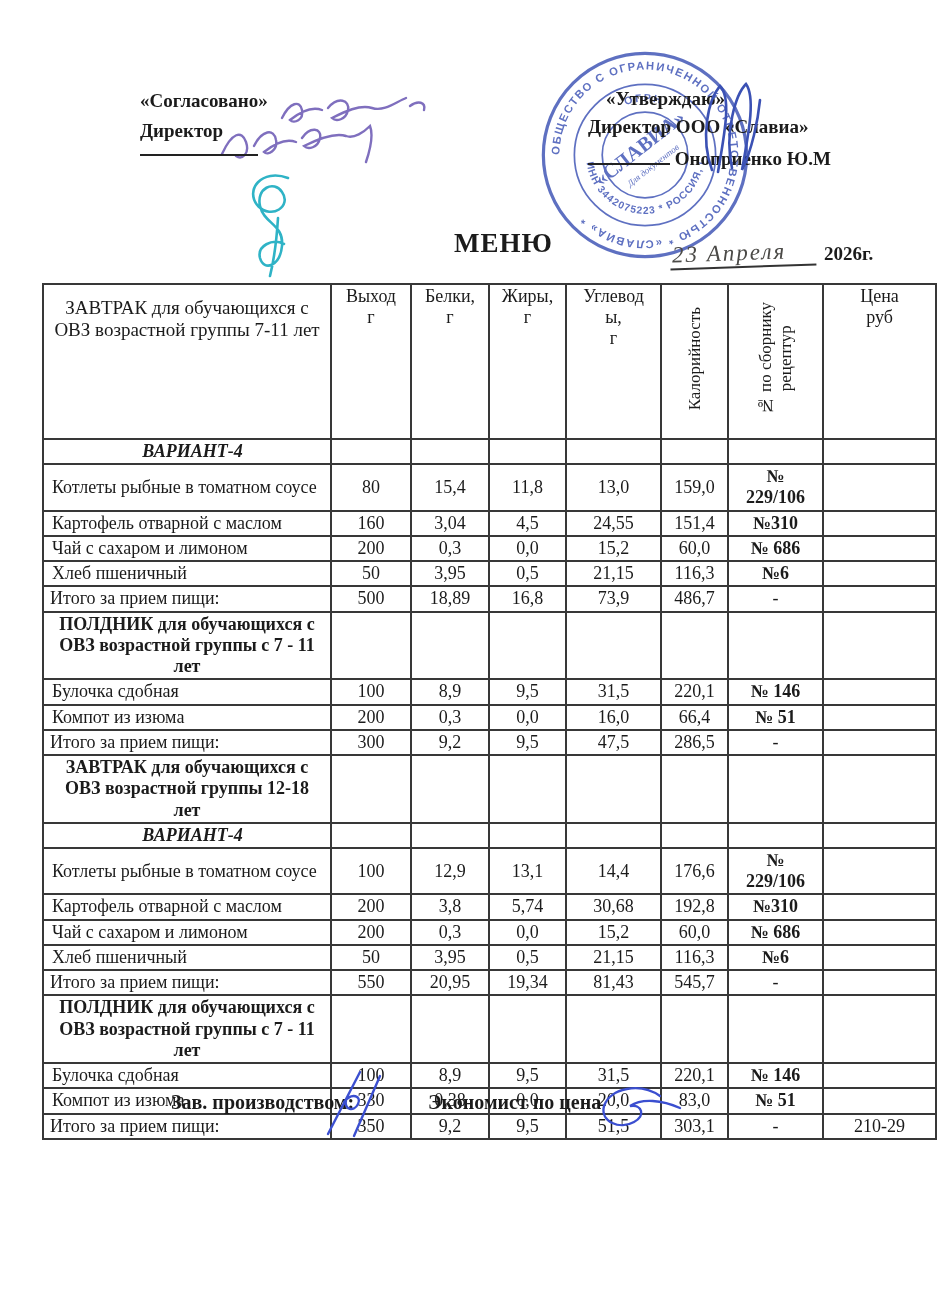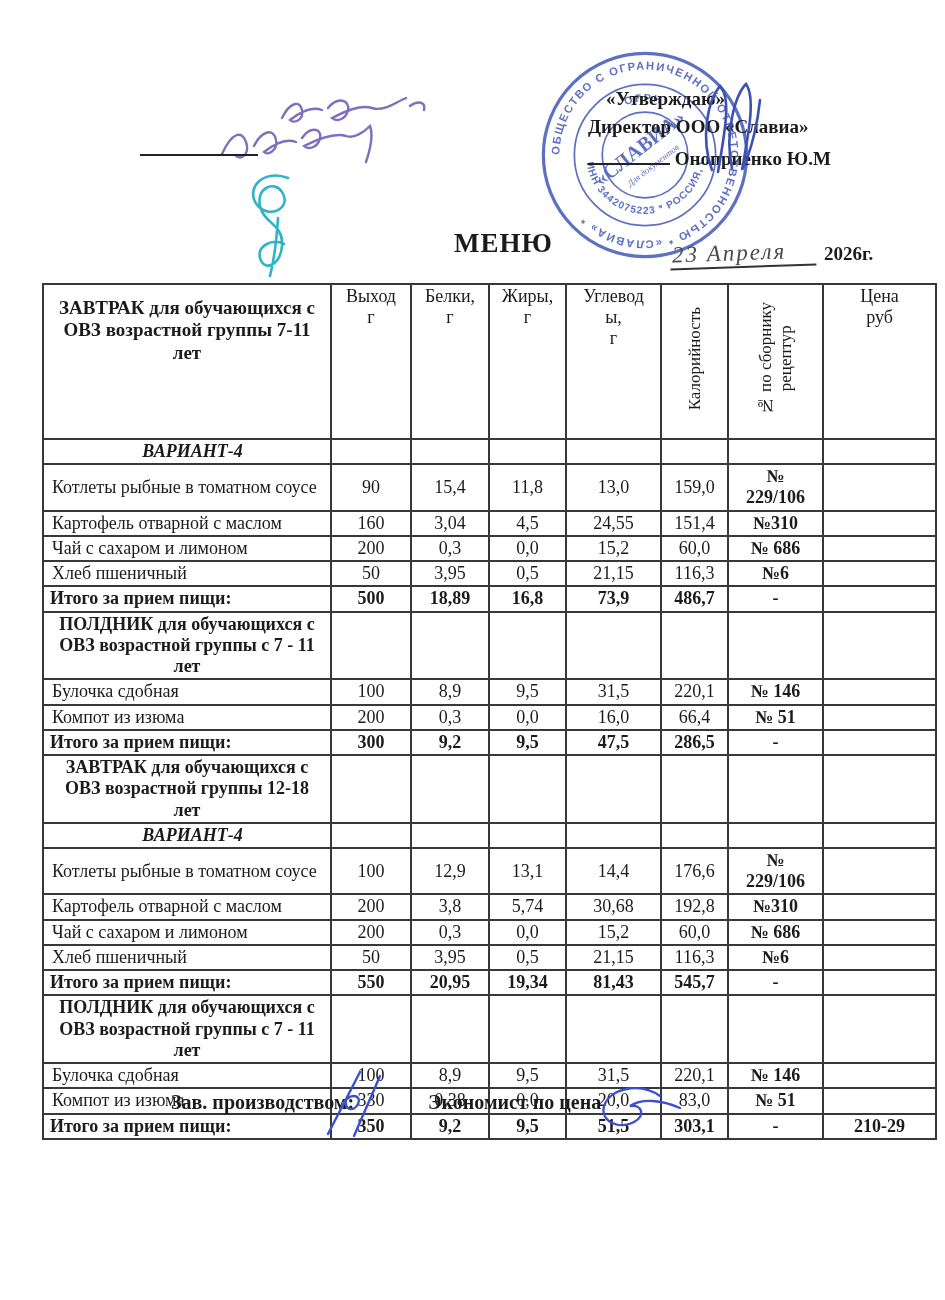--- a/index.html
+++ b/index.html
@@ -29,45 +29,49 @@
   .hand-date { display:inline-block; min-width:138px; border-bottom:2px solid #333;
                font-style:italic; color:#4b4a47; font-size:23px; transform:rotate(-2deg);
                padding:0 6px 0 2px; font-weight:normal; letter-spacing:2px; }
   .year { margin-left:8px; }
 
   
   table.menu { position:absolute; left:42px; top:283px; width:893px; border-collapse:collapse; table-layout:fixed; }
   table.menu th, table.menu td { border:2px solid #383838; padding:1px 6px; font-size:18px; line-height:1.18;
     overflow:hidden; }
   thead th { vertical-align:top; font-weight:normal; text-align:center; white-space:pre-line; height:140px; }
-  thead th.h-name { font-weight:bold; font-size:19px; padding-top:12px;margin-left:32px; }
+  thead th.h-name { font-weight:normal; font-size:19px; padding-top:12px;margin-left:32px; }
   thead th.h-rot { vertical-align:middle; }
   .rot { display:inline-block; writing-mode:vertical-rl; transform:rotate(180deg);
          white-space:pre-line; font-size:17px; line-height:1.15; }
   td.c0 { text-align:left; }
   td.c1, td.c2, td.c3, td.c4, td.c5, td.c6, td.c7 { text-align:center; }
   td.c6 { font-weight:bold; }
   .row-variant td.c0 { font-weight:bold; font-style:italic; text-align:center;padding-left:17px; }
   .row-section td.c0 { font-weight:bold; text-align:center; }
-  .row-total td { font-weight:bold; }
+  .row-total td { font-weight:normal; }
   .row-total td.c0 { text-align:left; }
   .row-item td.c0 { padding-left:8px; }
 
   
   .footer-left { position:absolute; left:135px; top:1091px; font-size:20px; font-weight:bold;margin-left:36px; }
   .footer-right { position:absolute; left:428px; top:1091px; font-size:20px; font-weight:bold; }
   .sig-f1 { position:absolute; left:318px; top:1068px; }
   .sig-f2 { position:absolute; left:590px; top:1080px; }
   svg { display:block; }
 </style>
 </head>
 <body>
 
 <div class="doc">
 
+  <div class="approve-left">
+    <div class="ln">«Согласовано»</div>
+    <div class="ln">Директор</div>
+  </div>
   <div class="sig-left">
     <svg width="230" height="80" viewBox="0 0 230 80" fill="none">
       <path d="M64 26 C72 10 82 8 84 18 C86 28 76 32 72 28 C82 20 94 14 104 18 M110 16 C120 4 132 8 130 18 C128 28 118 30 114 26 C126 20 142 12 154 16 C166 20 178 10 188 6 M192 14 C200 8 208 10 206 18" stroke="#7f6fbe" stroke-width="2.4" stroke-linecap="round"></path>
       <path d="M4 62 C14 40 24 38 28 50 C32 62 24 68 18 64 M36 54 C44 38 56 36 58 48 C60 58 50 64 46 60 C56 52 68 46 78 50 M84 46 C92 34 104 36 102 46 C100 56 90 58 86 54 C98 48 116 40 128 44 C136 47 146 40 152 34 C156 44 152 58 148 70" stroke="#7f6fbe" stroke-width="2.4" stroke-linecap="round"></path>
     </svg>
   </div>
   <div class="uline-left"></div>
   <div class="sig-teal">
     <svg width="90" height="110" viewBox="0 0 90 110" fill="none">
       <path d="M60 10 C34 0 16 22 30 38 C44 52 64 38 54 24 C46 12 28 20 32 38 C36 56 56 56 54 78 C52 98 36 104 32 90 C29 78 44 70 56 76 M50 50 C49 66 47 88 42 108" stroke="#2fb3c6" stroke-width="2.6" stroke-linecap="round"></path>
@@ -153,21 +157,21 @@
           <td class="c1"></td>
           <td class="c2"></td>
           <td class="c3"></td>
           <td class="c4"></td>
           <td class="c5"></td>
           <td class="c6"></td>
           <td class="c7"></td>
         </tr>
         <tr class="row-item">
           <td class="c0">Котлеты рыбные в томатном соусе</td>
-          <td class="c1">90</td>
+          <td class="c1">80</td>
           <td class="c2">15,4</td>
           <td class="c3">11,8</td>
           <td class="c4">13,0</td>
           <td class="c5">159,0</td>
           <td class="c6">№ 229/106</td>
           <td class="c7"></td>
         </tr>
         <tr class="row-item">
           <td class="c0">Картофель отварной с маслом</td>
           <td class="c1">160</td>

